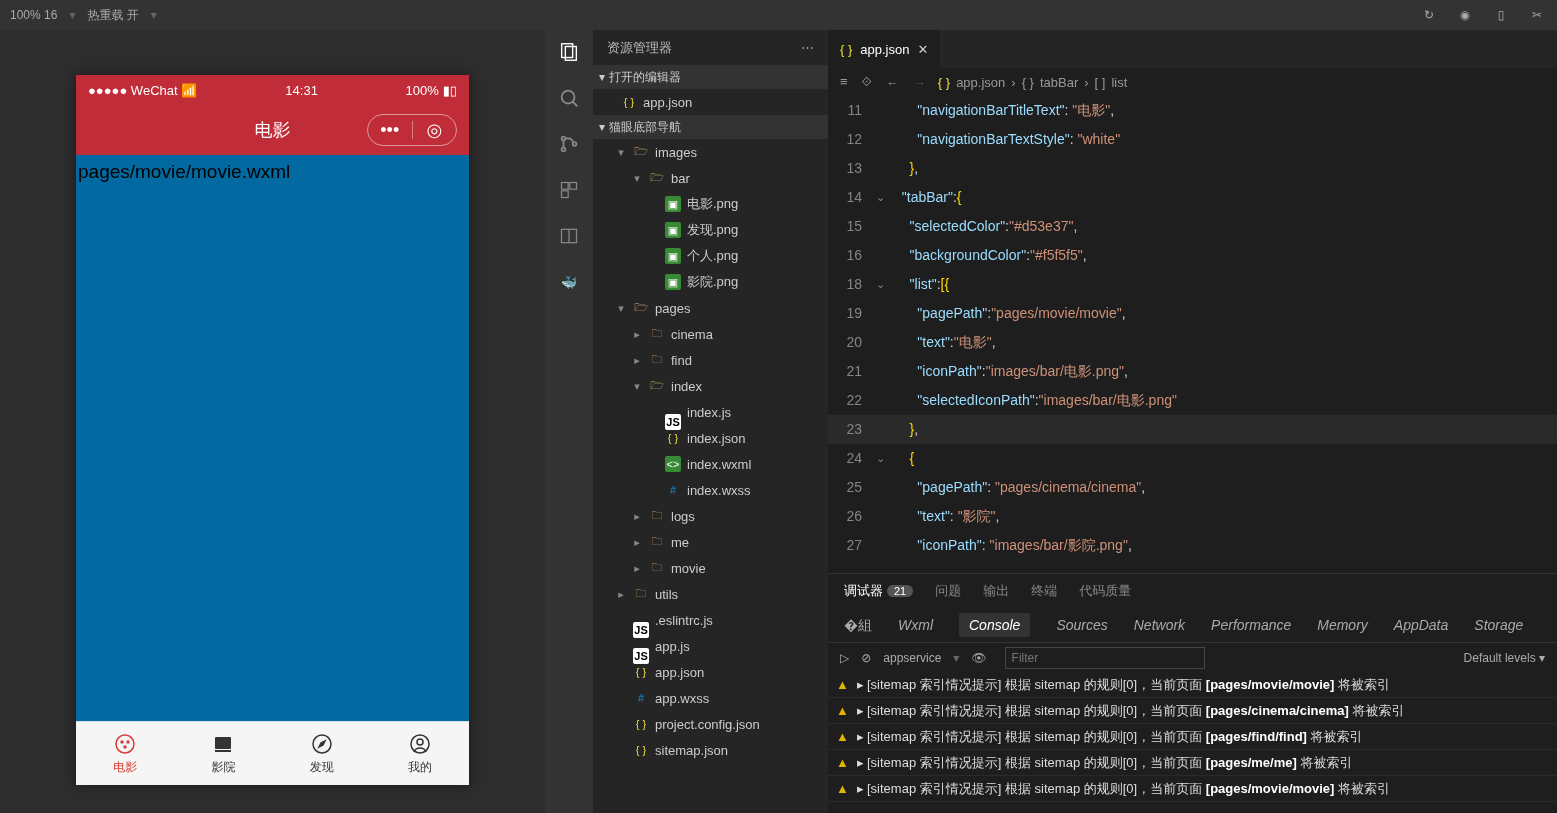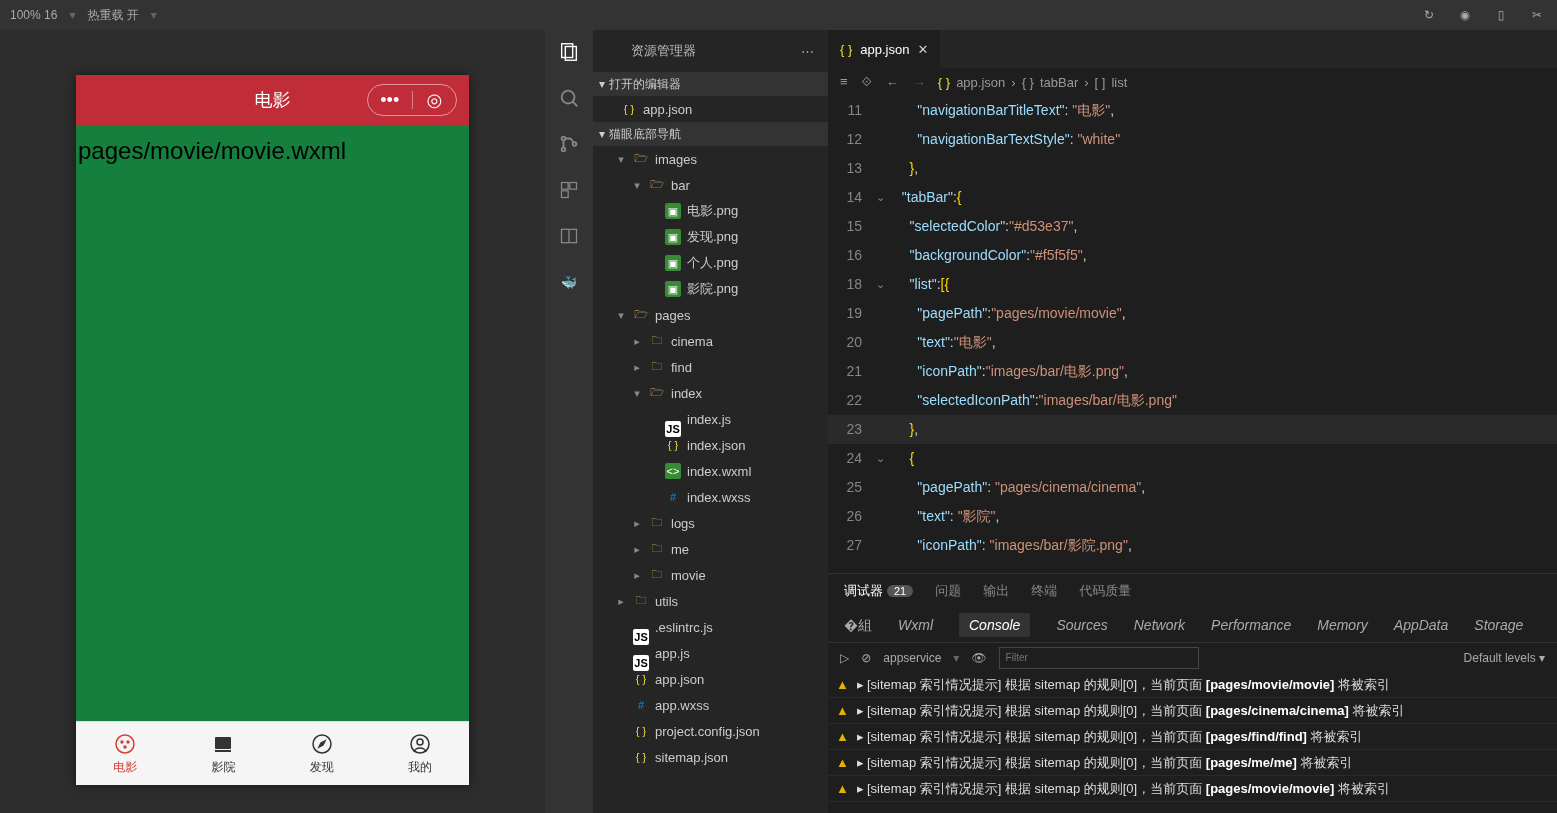--- a/index.html
+++ b/index.html
@@ -12,34 +12,34 @@
 
 
 .simpane { width:545px; background:#2d2d2d; display:flex; align-items:flex-start; justify-content:center; padding-top:45px; }
 .phone { width:393px; height:710px; background:#fff; box-shadow:0 0 10px rgba(0,0,0,.5); display:flex; flex-direction:column; }
 .statusbar { height:30px; background:#c02c38; display:flex; align-items:center; padding:0 12px; color:#fff; font-size:13px; }
 .statusbar .mid { flex:1; text-align:center; }
 .navbar { height:50px; background:#c02c38; display:flex; align-items:center; justify-content:center; color:#fff; font-size:18px; position:relative; }
 .navbar .capsule { position:absolute; right:12px; width:90px; height:32px; border:1px solid rgba(255,255,255,.5); border-radius:16px; display:flex; align-items:center; }
 .navbar .capsule span { flex:1; text-align:center; font-size:18px; }
 .navbar .capsule .sep { width:1px; height:18px; background:rgba(255,255,255,.4); }
-.pbody { flex:1; background:#15803d; color:#000; padding:12px 2px; font-size:24px; }
+.pbody { flex:1; background:#0369a1; color:#000; padding:6px 2px; font-size:19px; }
 .tabbar { height:64px; background:#f5f5f5; border-top:1px solid #ddd; display:flex; }
 .tabbar .ti { flex:1; display:flex; flex-direction:column; align-items:center; justify-content:center; font-size:12px; color:#333; gap:3px; }
 .tabbar .ti.active { color:#d53e37; }
 .tabbar .ti svg { width:24px; height:24px; }
 
 
 .abar { width:48px; background:#333333; display:flex; flex-direction:column; align-items:center; padding-top:8px; gap:18px; }
 .abar .ai { width:28px; height:28px; display:flex; align-items:center; justify-content:center; color:#888; cursor:pointer; }
 .abar .ai.active { color:#fff; }
 
 
 .explorer { width:235px; background:#252526; display:flex; flex-direction:column; font-size:13px; overflow-y:auto; }
-.explorer .hdr { height:42px; display:flex; align-items:center; padding:0 14px; color:#bbb; justify-content:space-between;margin-left:24px; }
+.explorer .hdr { height:35px; display:flex; align-items:center; padding:0 14px; color:#bbb; justify-content:space-between; }
 .explorer .sect { height:24px; display:flex; align-items:center; padding:0 6px; background:#333333; color:#ccc; font-size:12px; gap:4px; }
 .explorer .node { height:26px; display:flex; align-items:center; gap:6px; cursor:pointer; color:#ccc; }
 .explorer .node .chev { width:12px; text-align:center; color:#888; font-size:11px; }
 .explorer .ic { width:16px; height:16px; display:inline-flex; align-items:center; justify-content:center; font-size:11px; border-radius:2px; }
 .ic-folder { color:#c09553; }
 .ic-folder-open { color:#dcb67a; }
 .ic-img { background:#388a34; color:#fff; font-size:9px; }
 .ic-js { background:#ffffff; color:#000; font-size:9px; font-weight:bold;margin-top:19px; }
 .ic-json { color:#f1dd3f; }
 .ic-wxml { background:#388a34; color:#fff; font-size:8px; }
@@ -67,21 +67,21 @@
 
 .bottom { height:240px; background:#1e1e1e; border-top:1px solid #333; display:flex; flex-direction:column; }
 .bottom .tabs { height:34px; display:flex; align-items:center; padding:0 16px; gap:22px; font-size:13px; color:#888; }
 .bottom .tabs .bt { cursor:pointer; }
 .bottom .tabs .bt.active { color:#fff; }
 .bottom .tabs .badge { background:#555; color:#fff; border-radius:9px; padding:0 7px; font-size:11px; margin-left:4px; }
 .dtabs { height:34px; display:flex; align-items:center; padding:0 16px; gap:26px; font-size:14px; color:#aaa; }
 .dtabs .dt { cursor:pointer;font-style:italic; }
 .dtabs .dt.active { background:#333; color:#fff; padding:4px 10px; border-radius:2px; }
 .ctoolbar { height:30px; display:flex; align-items:center; padding:0 12px; gap:12px; color:#aaa; font-size:12px; border-top:1px solid #333; }
-.ctoolbar select,.ctoolbar input { background:#1e1e1e; border:1px solid #444; color:#ccc; height:22px; font-size:10px; }
+.ctoolbar select,.ctoolbar input { background:#1e1e1e; border:1px solid #444; color:#ccc; height:22px; font-size:12px;margin-left:6px; }
 .ctoolbar input { width:200px; padding:0 6px; }
 .console { flex:1; overflow:auto; font-family:Consolas,monospace; font-size:13px; }
 .crow { display:flex; align-items:center; height:26px; padding:0 8px; gap:8px; border-bottom:1px solid #2a2a2a; }
 .crow .warn { color:#e0b400; }
 .crow .txt { color:#ddd; white-space:pre; }
 .crow .hi { color:#fff; font-weight:bold; }
 </style>
 </head>
 <body>
 
@@ -97,20 +97,27 @@
     <span class="iconbtn">◉</span>
     <span class="iconbtn">▯</span>
     <span class="iconbtn">✂</span>
   </div>
 </div>
 
 <div class="main">
 
   <div class="simpane">
     <div class="phone">
+      <div class="statusbar">
+        <span>●●●●● WeChat</span>
+        <span style="margin-left:4px">📶</span>
+        <span class="mid">14:31</span>
+        <span>100%</span>
+        <span style="margin-left:4px">▮▯</span>
+      </div>
       <div class="navbar">
         <span>电影</span>
         <div class="capsule">
           <span>•••</span>
           <div class="sep"></div>
           <span>◎</span>
         </div>
       </div>
       <div class="pbody">pages/movie/movie.wxml</div>
       <div class="tabbar" id="phone-tabbar">

